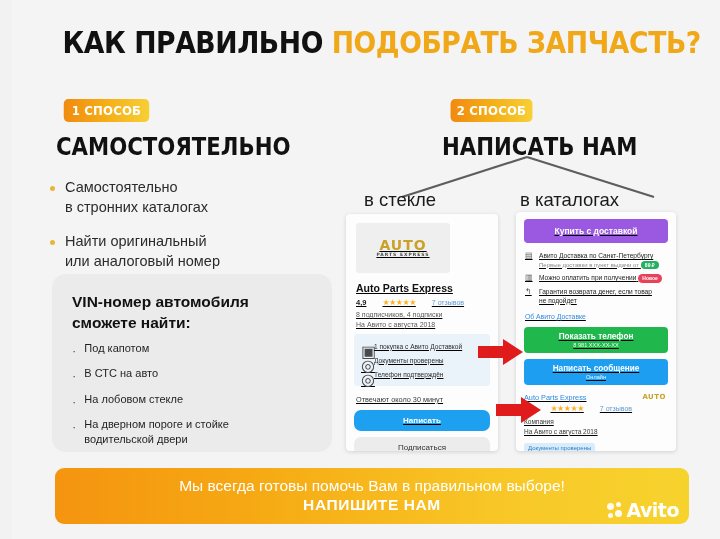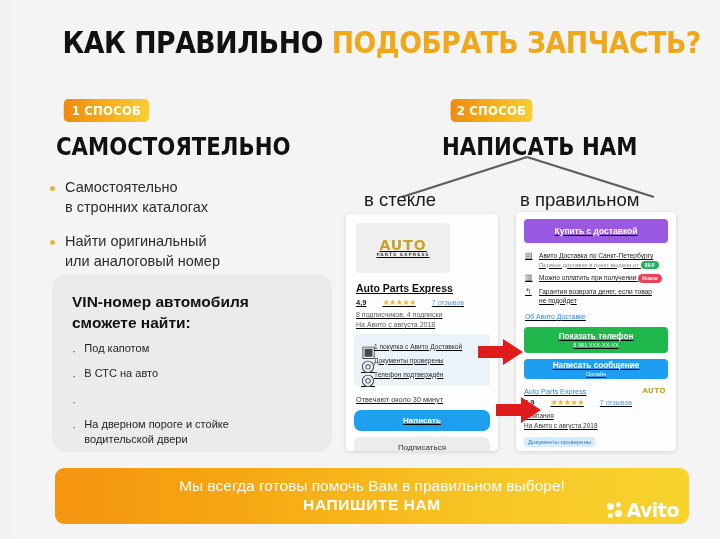--- a/index.html
+++ b/index.html
@@ -157,21 +157,21 @@
   .del-tx { font-size: 6.6px; color: #242424; line-height: 1.3; }
   .del-sub { font-size: 6px; color: #8a8a8a; }
   .pill { display:inline-block; border-radius: 6px; color:#fff; font-size:5px;
           padding: 1px 4px; font-weight: bold; vertical-align: middle; }
   .pill-green { background:#27ae60; }
   .pill-red   { background:#e8415a; }
   .link-del { font-size: 6.8px; color: #2f8ae0; margin: 5px 0 7px 1px; display:block; }
 
   .btn-green { background: #20b84c; color:#fff; height: 26px; border-radius: 4px;
                margin-bottom: 6px; }
-  .btn-blue2 { background: #1e9ef0; color:#fff; height: 20px; border-radius: 4px; }
+  .btn-blue2 { background: #1e9ef0; color:#fff; height: 26px; border-radius: 4px; }
   .btn-t1 { font-size: 8.2px; font-weight: bold; }
   .btn-t2 { font-size: 5.6px; opacity: 0.95; margin-top: 1px; }
 
   .seller-block { margin-top: 8px; position: relative; }
   .seller-name { font-size: 7.3px; color: #2f8ae0; margin-bottom: 2px; }
   .seller-meta { font-size: 6.5px; color: #3a3a3a; line-height: 1.45; }
   .tag-doc { display:inline-block; background:#d9ecfb; color:#2f7fc1;
              font-size: 6px; border-radius: 3px; padding: 2px 4px; margin-top: 3px; }
   .mini-auto { position: absolute; right: 2px; top: 0;
                font-family: "DejaVu Sans", sans-serif; font-weight:bold;
@@ -231,37 +231,38 @@
     <div class="vin-li">
       <span class="vin-bul">·</span>
       <span class="vin-tx nl">Под капотом</span>
     </div>
     <div class="vin-li">
       <span class="vin-bul">·</span>
       <span class="vin-tx nl">В СТС на авто</span>
     </div>
     <div class="vin-li">
       <span class="vin-bul">·</span>
+      <span class="vin-tx nl">На лобовом стекле</span>
     </div>
     <div class="vin-li">
       <span class="vin-bul">·</span>
       <span class="vin-tx nl">На дверном пороге и стойке<br>водительской двери</span>
     </div>
   </div>
 
   <div class="badge" id="badge2">2 СПОСОБ</div>
   <div class="sect-title" id="stitle2">НАПИСАТЬ НАМ</div>
 
   <svg class="connector" viewBox="0 0 370 48">
     <path d="M185 2 L60 42" stroke="#5d5d5d" stroke-width="2.2" fill="none"></path>
     <path d="M185 2 L312 42" stroke="#5d5d5d" stroke-width="2.2" fill="none"></path>
   </svg>
 
   <div class="sublabel" id="sub1">в стекле</div>
-  <div class="sublabel" id="sub2">в правильном</div>
+  <div class="sublabel" id="sub2">в каталогах</div>
 
   <div class="phone" id="profile-card">
     <div class="logo-box">
       <div class="logo-auto">
         <span class="lt">AUTO</span>
         <span class="lb">PARTS EXPRESS</span>
       </div>
     </div>
     <div class="shop-name">Auto Parts Express</div>
     <div class="rating-row">

